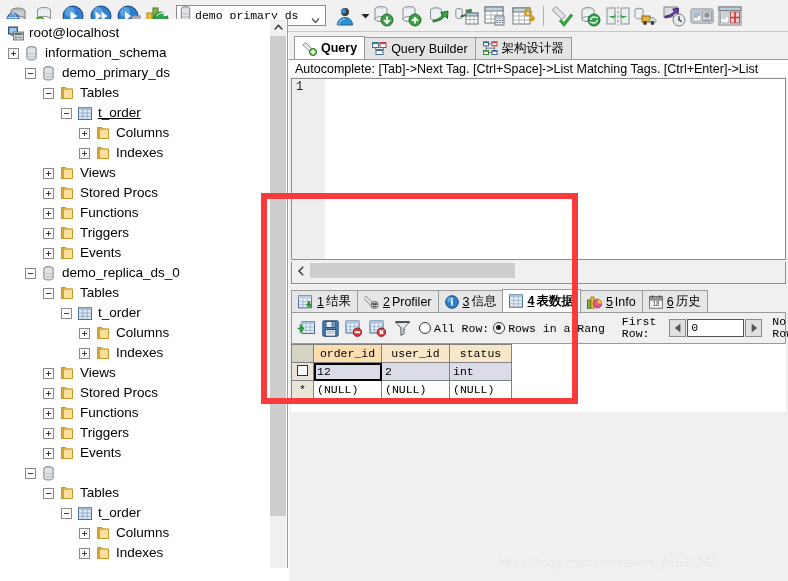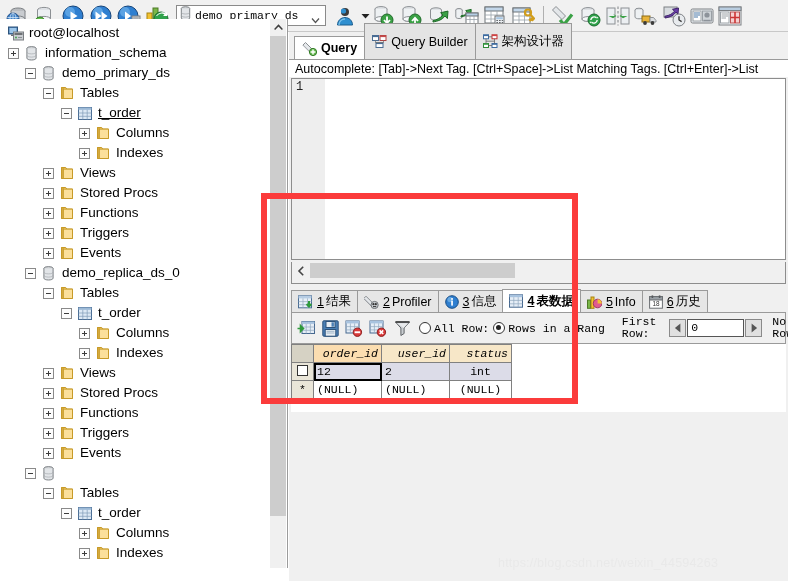--- a/index.html
+++ b/index.html
@@ -129,21 +129,21 @@
   }
 
   
   #top-tabs {
     position: absolute; left: 0; top: 4px;
     height: 23px; width: 499px;
     display: flex; align-items: flex-end;
     padding-left: 5px;
   }
   .ttab {
-    height: 36px;
+    height: 22px;
     display: flex; align-items: center;
     padding: 0 7px;
     border: 1px solid #9a9a9a;
     border-bottom: none;
     background: #e4e4e4;
     font-size: 12.5px;
     margin-right: -1px;
     color: #000;
   }
   .ttab.active {
@@ -282,25 +282,25 @@
 
   
   #grid {
     position: absolute; left: 2px; top: 312px;
     width: 495px; height: 68px;
     background: #ffffff;
   }
   table.dg { border-collapse: collapse; font-family: "Liberation Mono", monospace; font-size: 11.5px; }
   table.dg td, table.dg th { border: 1px solid #808080; height: 18px; padding: 0 3px; }
   th.corner { width: 22px; background: #d6d2c4; }
-  th.hdr { background: #f7e7c8; text-align: right; font-weight: normal; color:#000;font-style:italic; }
+  th.hdr { background: #f7e7c8; text-align: center; font-weight: normal; color:#000; }
   th.hdr.sel { background: #fbddb0; }
   td.rowhdr { width: 22px; background: #e9e5d8; text-align: center; }
   td.cell { text-align: left; background: #ffffff; color:#000; }
-  td.cell.txt { text-align: center; }
+  td.cell.txt { text-align: left; }
   tr.cur td.cell { background: #dcdce8; }
   td.cell.focus { outline: 2px solid #000; outline-offset: -2px; background:#d7d7e4; }
   .chkbox {
     width: 11px; height: 11px; border: 1.5px solid #333; background: #fff;
     display: inline-block;
   }
 
   
   #redbox {
     position: absolute;

